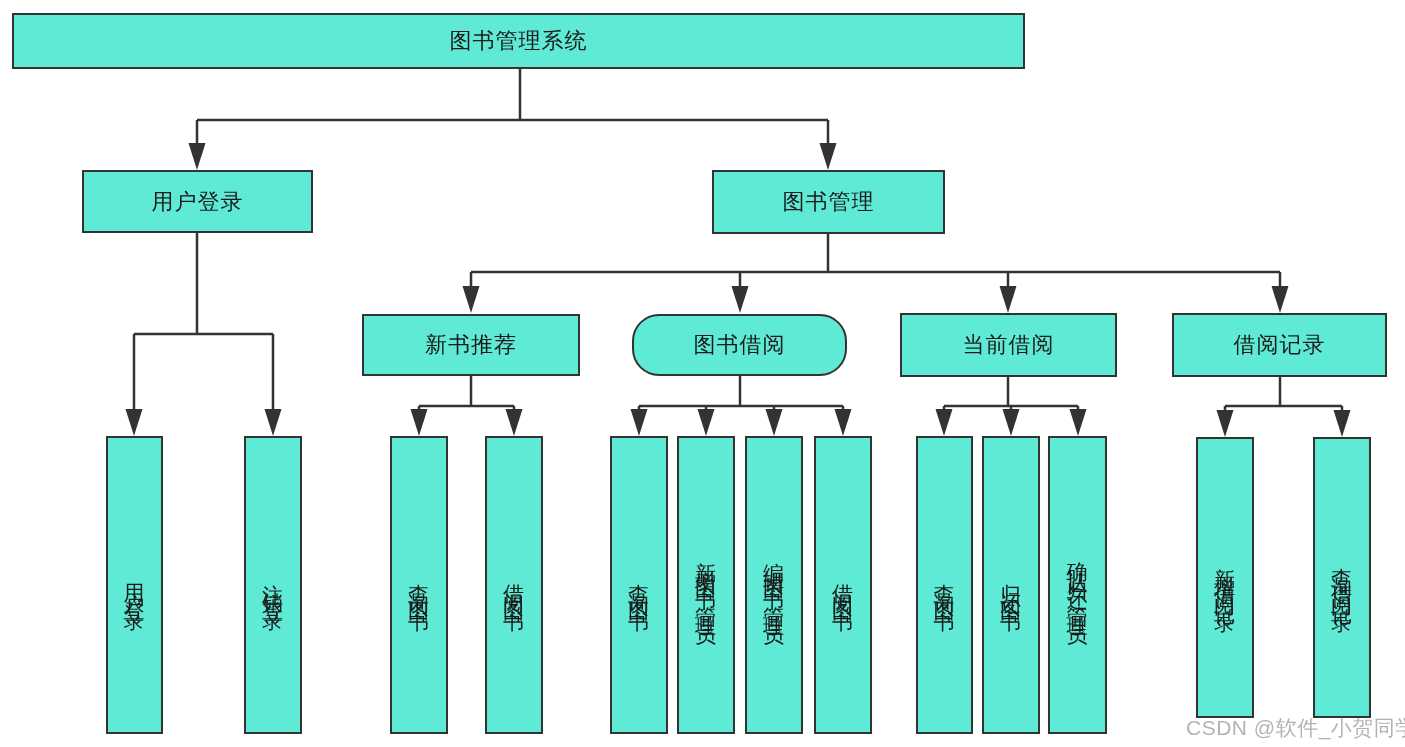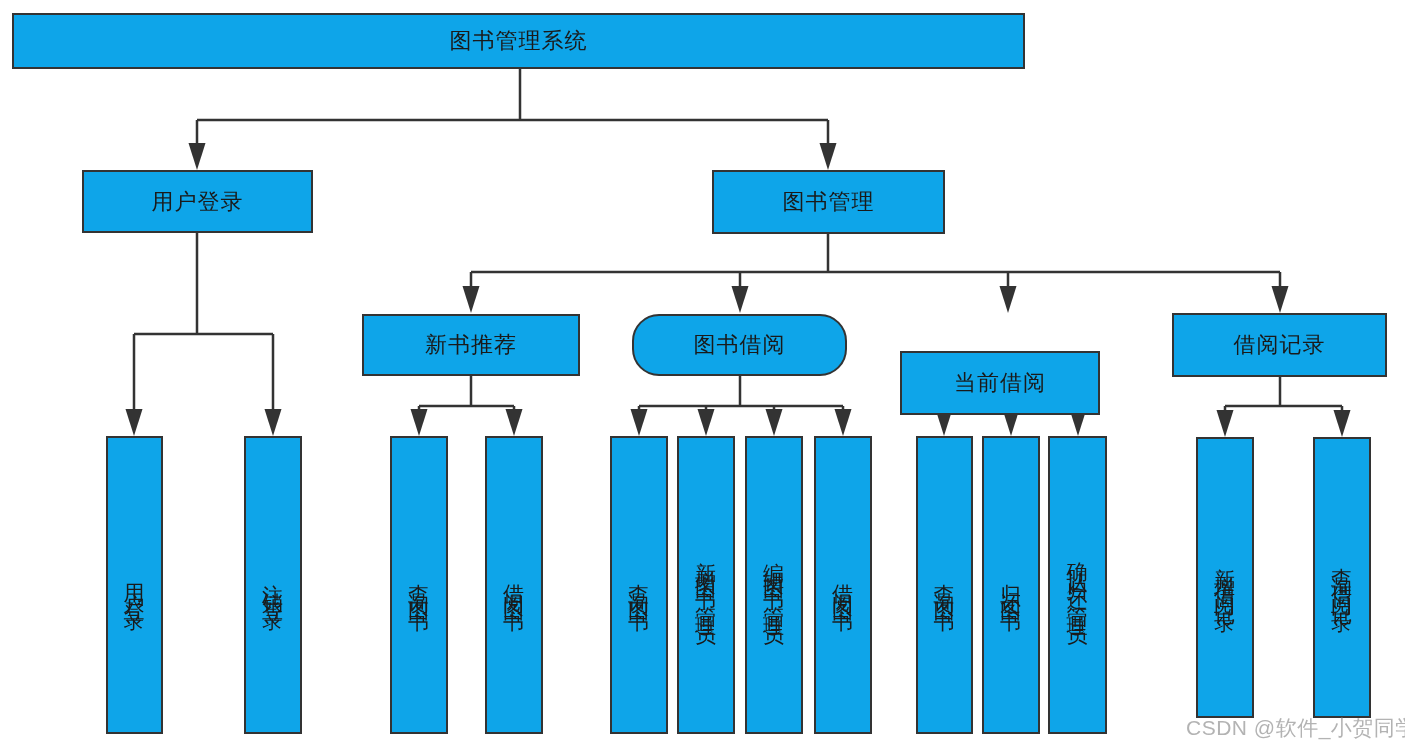--- a/index.html
+++ b/index.html
@@ -11,21 +11,21 @@
   #canvas{
     position:relative;
     width:1405px;height:747px;
     background:#ffffff;
     font-family:"Liberation Sans", sans-serif;
     overflow:hidden;
   }
   #connectors{position:absolute;left:0;top:0;z-index:0;}
   .box{
     position:absolute;
-    background:#0ea5e9;
+    background:#5eead4;
     border:2.5px solid var(--line);
     box-sizing:border-box;
     display:flex;align-items:center;justify-content:center;
     color:var(--text);
     z-index:1;
   }
   .hbox{font-size:22px;letter-spacing:1px;}
   .vbox{
     font-size:21px;
     writing-mode:vertical-rl;
@@ -33,21 +33,21 @@
     line-height:1;
   }
   
   #n-root{left:12px;top:13px;width:1013px;height:56px;}
   
   #n-userlogin{left:82px;top:170px;width:231px;height:63px;}
   #n-bookmgmt{left:712px;top:170px;width:233px;height:64px;}
   
   #n-newbook{left:362px;top:314px;width:218px;height:62px;}
   #n-bookborrow{left:632px;top:314px;width:215px;height:62px;border-radius:27px;}
-  #n-curborrow{left:900px;top:313px;width:200px;height:64px;margin-top:38px;}
+  #n-curborrow{left:900px;top:313px;width:217px;height:64px;}
   #n-record{left:1172px;top:313px;width:215px;height:64px;}
   
   #l-1{left:106px;top:436px;width:57px;height:298px;}
   #l-2{left:244px;top:436px;width:58px;height:298px;}
   #l-3{left:390px;top:436px;width:58px;height:298px;}
   #l-4{left:485px;top:436px;width:58px;height:298px;}
   #l-5{left:610px;top:436px;width:58px;height:298px;}
   #l-6{left:677px;top:436px;width:58px;height:298px;}
   #l-7{left:745px;top:436px;width:58px;height:298px;}
   #l-8{left:814px;top:436px;width:58px;height:298px;}

